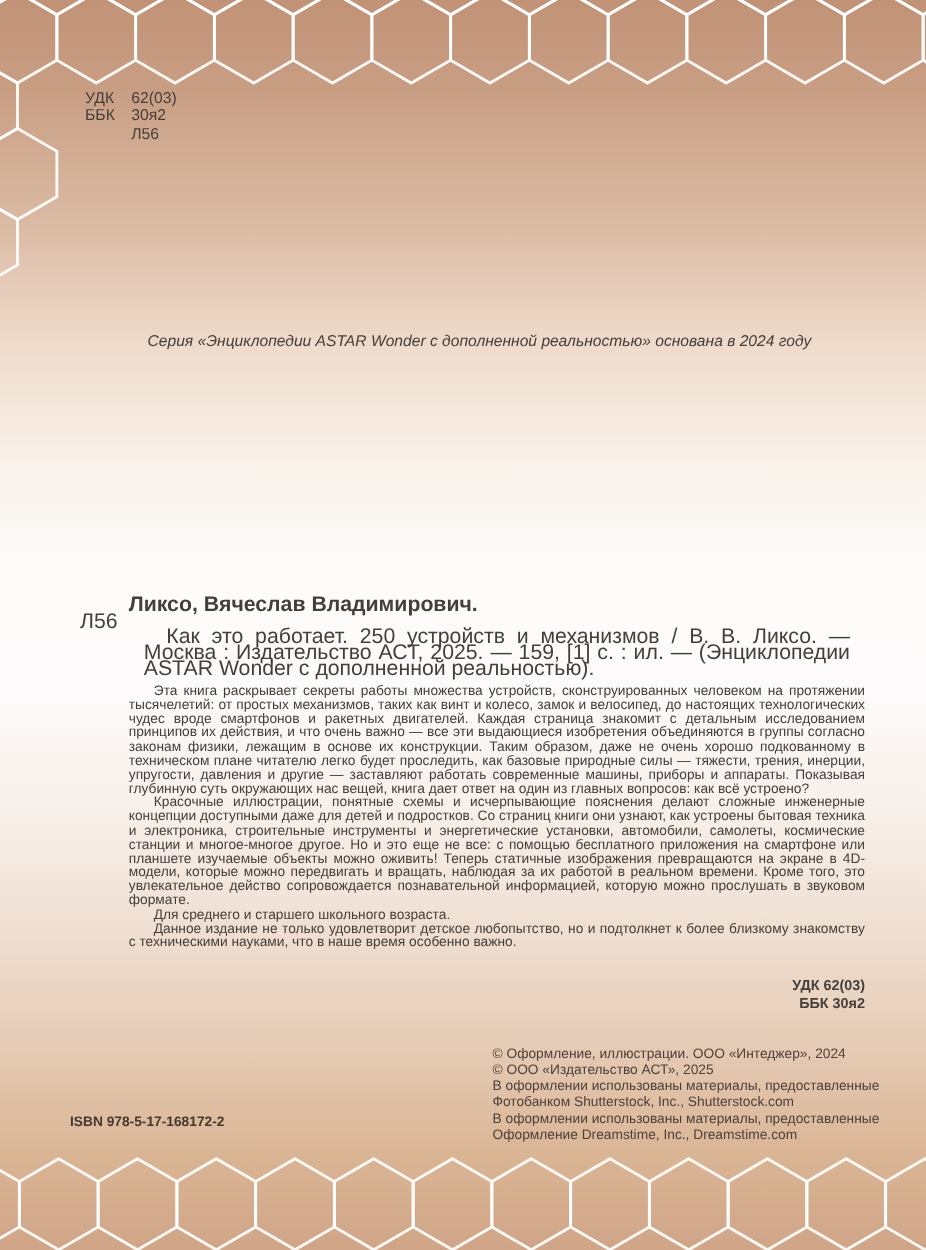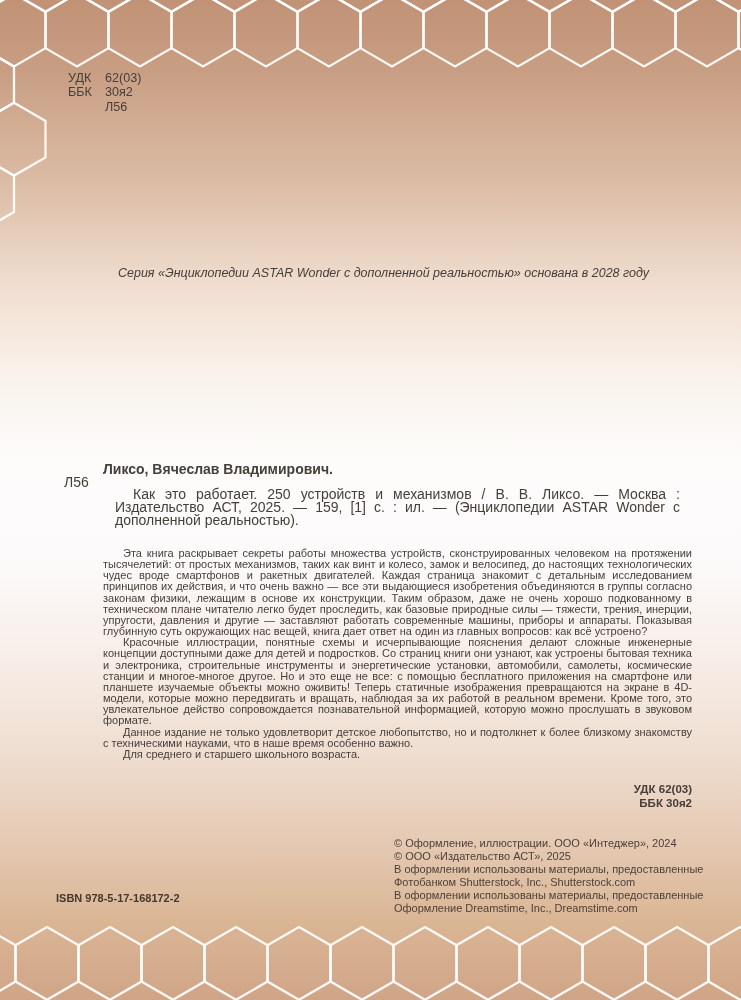--- a/index.html
+++ b/index.html
@@ -34,22 +34,22 @@
     font-size: 12.6px; line-height: 14.4px;
   }
   .code-label { display: inline-block; width: 37px; }
 
   .series {
     position: absolute; left: 75px; right: 49px; top: 266px;
     text-align: center; font-style: italic; font-size: 12.5px;
   }
 
   .bib {
-    position: absolute; left: 103px; top: 463px; width: 589px;
-    font-size: 14px; line-height: 13px;
+    position: absolute; left: 103px; top: 477px; width: 589px;
+    font-size: 17px; line-height: 13px;
   }
   .bib-author { font-weight: bold; }
   .bib-code { position: absolute; left: -39px; top: 13px; }
   .bib-entry { margin: 12px; text-indent: 18px; text-align: justify; }
   .bib-isbn { text-indent: 17px; }
 
   .annotation {
     position: absolute; left: 103px; top: 516px; width: 589px;
     font-size: 11px; line-height: 11.15px; text-align: justify; margin-top: 32px;
   }
@@ -131,33 +131,33 @@
       <span class="code-label">УДК</span><span>62(03)</span>
     </div>
     <div class="code-row">
       <span class="code-label">ББК</span><span>30я2</span>
     </div>
     <div class="code-row">
       <span class="code-label"></span><span>Л56</span>
     </div>
   </div>
 
-  <div class="series">Серия «Энциклопедии ASTAR Wonder с дополненной реальностью» основана в 2028 году</div>
+  <div class="series">Серия «Энциклопедии ASTAR Wonder с дополненной реальностью» основана в 2024 году</div>
 
   <div class="bib">
     <div class="bib-author">Ликсо, Вячеслав Владимирович.</div>
     <span class="bib-code">Л56</span>
     <div class="bib-entry">Как это работает. 250 устройств и механизмов / В. В. Ликсо. — Москва : Издательство АСТ, 2025. — 159, [1] с. : ил. — (Энциклопедии ASTAR Wonder с дополненной реальностью).</div>
   </div>
 
   <div class="annotation">
     <p>Эта книга раскрывает секреты работы множества устройств, сконструированных человеком на протяжении тысячелетий: от простых механизмов, таких как винт и колесо, замок и велосипед, до настоящих технологических чудес вроде смартфонов и ракетных двигателей. Каждая страница знакомит с детальным исследованием принципов их действия, и что очень важно — все эти выдающиеся изобретения объединяются в группы согласно законам физики, лежащим в основе их конструкции. Таким образом, даже не очень хорошо подкованному в техническом плане читателю легко будет проследить, как базовые природные силы — тяжести, трения, инерции, упругости, давления и другие — заставляют работать современные машины, приборы и аппараты. Показывая глубинную суть окружающих нас вещей, книга дает ответ на один из главных вопросов: как всё устроено?</p>
     <p>Красочные иллюстрации, понятные схемы и исчерпывающие пояснения делают сложные инженерные концепции доступными даже для детей и подростков. Со страниц книги они узнают, как устроены бытовая техника и электроника, строительные инструменты и энергетические установки, автомобили, самолеты, космические станции и многое-многое другое. Но и это еще не все: с помощью бесплатного приложения на смартфоне или планшете изучаемые объекты можно оживить! Теперь статичные изображения превращаются на экране в 4D-модели, которые можно передвигать и вращать, наблюдая за их работой в реальном времени. Кроме того, это увлекательное действо сопровождается познавательной информацией, которую можно прослушать в звуковом формате.</p>
+    <p>Для среднего и старшего школьного возраста.</p>
     <p>Данное издание не только удовлетворит детское любопытство, но и подтолкнет к более близкому знакомству с техническими науками, что в наше время особенно важно.</p>
-    <p>Для среднего и старшего школьного возраста.</p>
   </div>
 
   <div class="codes-bottom">
     <div>УДК 62(03)</div>
     <div>ББК 30я2</div>
   </div>
 
   <div class="copyright">
     <div>© Оформление, иллюстрации. ООО «Интеджер», 2024</div>
     <div>© ООО «Издательство АСТ», 2025</div>

